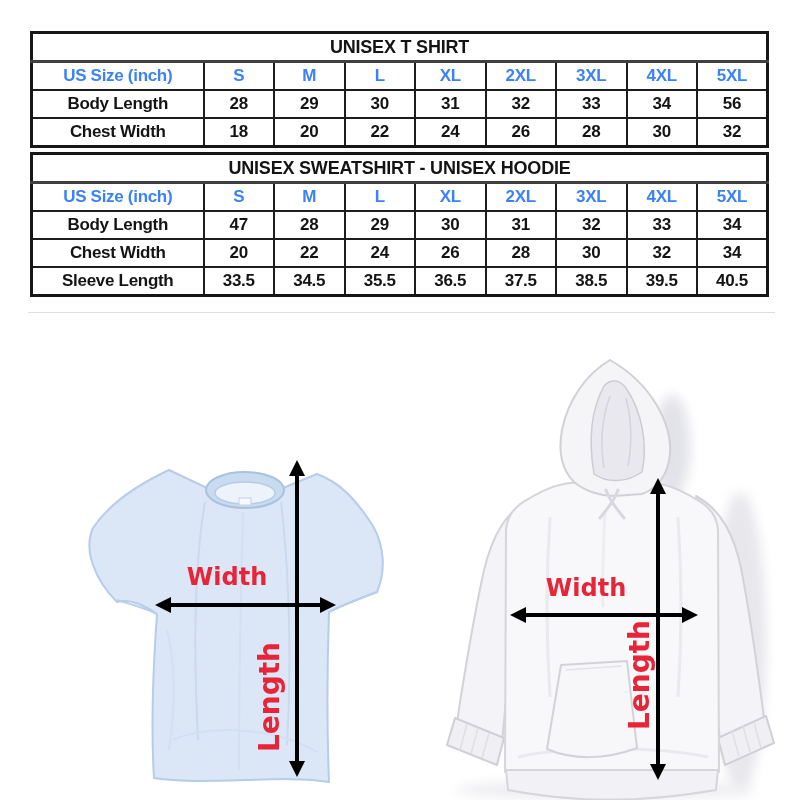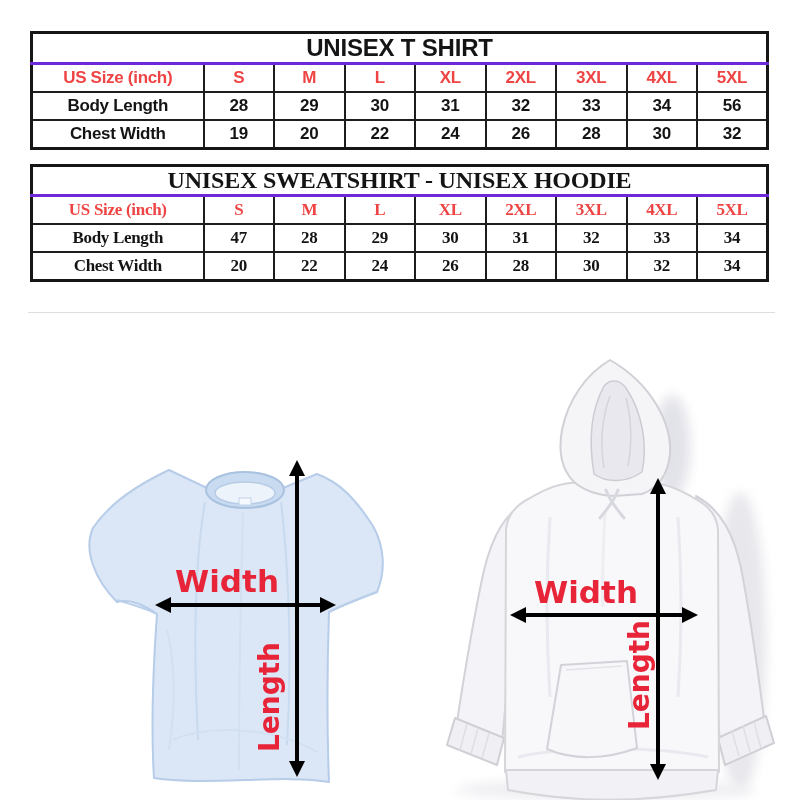--- a/index.html
+++ b/index.html
@@ -14,44 +14,44 @@
     border-collapse:collapse; table-layout:fixed;
     background:#fff; border:3px solid #161616;
     font-family:"Liberation Sans", sans-serif;
   }
   .size-table td {
     border:2px solid #1d1d1d; text-align:center; vertical-align:middle;
     height:26px; padding:0; font-weight:bold; font-size:17px;
     color:#141414; letter-spacing:-0.3px; white-space:nowrap;
   }
   .size-table td.title {
-    font-size:24px; border-bottom:3px solid #6d28d9; letter-spacing:-0.2px;
-  }
-  .size-table .red td, td.red { color:#ef4444;margin-top:40px; }
+    font-size:18px; border-bottom:3px solid #404040; letter-spacing:-0.2px;
+  }
+  .size-table .red td, td.red { color:#3b82f6;margin-top:40px; }
   .size-table col.c0 { width:172px; }
   #table-tshirt { top:31px; }
-  #table-hoodie { top:164px;font-family:Liberation Serif, serif; }
+  #table-hoodie { top:152px; }
 
   .faint-divider {
     position:absolute; left:28px; top:312px; width:747px; height:1px;
     background:#dedede;
   }
 
   
   .diagram { position:absolute; }
   #tee-wrap    { left:55px;  top:440px; width:345px; height:355px; }
   #hoodie-wrap { left:400px; top:352px; width:395px; height:448px; }
   .diagram svg { position:absolute; left:0; top:0; }
 
   .meas-label {
     position:absolute; color:#e82438; font-weight:bold;
     font-family:"DejaVu Sans", sans-serif; text-align:center;
     line-height:1.1; pointer-events:none;
   }
-  .meas-w { font-size:31px; }
+  .meas-w { font-size:24px; }
   .meas-l { font-size:28px; width:120px; height:32px; line-height:32px;
             transform:rotate(-90deg); }
 
   #tee-width     { left:112px; top:124px; width:120px; }
   #tee-length    { left:155px; top:241px; }
   #hoodie-width  { left:126px; top:223px; width:120px; }
   #hoodie-length { left:180px; top:307px; }
 </style>
 </head>
 <body>
@@ -84,21 +84,21 @@
         <td>29</td>
         <td>30</td>
         <td>31</td>
         <td>32</td>
         <td>33</td>
         <td>34</td>
         <td>56</td>
       </tr>
       <tr>
         <td>Chest Width</td>
-        <td>19</td>
+        <td>18</td>
         <td>20</td>
         <td>22</td>
         <td>24</td>
         <td>26</td>
         <td>28</td>
         <td>30</td>
         <td>32</td>
       </tr>
     </tbody>
   </table>
@@ -138,20 +138,31 @@
         <td>Chest Width</td>
         <td>20</td>
         <td>22</td>
         <td>24</td>
         <td>26</td>
         <td>28</td>
         <td>30</td>
         <td>32</td>
         <td>34</td>
       </tr>
+      <tr>
+        <td>Sleeve Length</td>
+        <td>33.5</td>
+        <td>34.5</td>
+        <td>35.5</td>
+        <td>36.5</td>
+        <td>37.5</td>
+        <td>38.5</td>
+        <td>39.5</td>
+        <td>40.5</td>
+      </tr>
     </tbody>
   </table>
 
   <div class="faint-divider"></div>
 
   <div class="diagram" id="tee-wrap">
     <svg width="345" height="355" viewBox="0 0 345 355">
 
       <path d="M152,48 C164,30 216,30 228,48
            L262,34 C284,42 300,58 318,86

